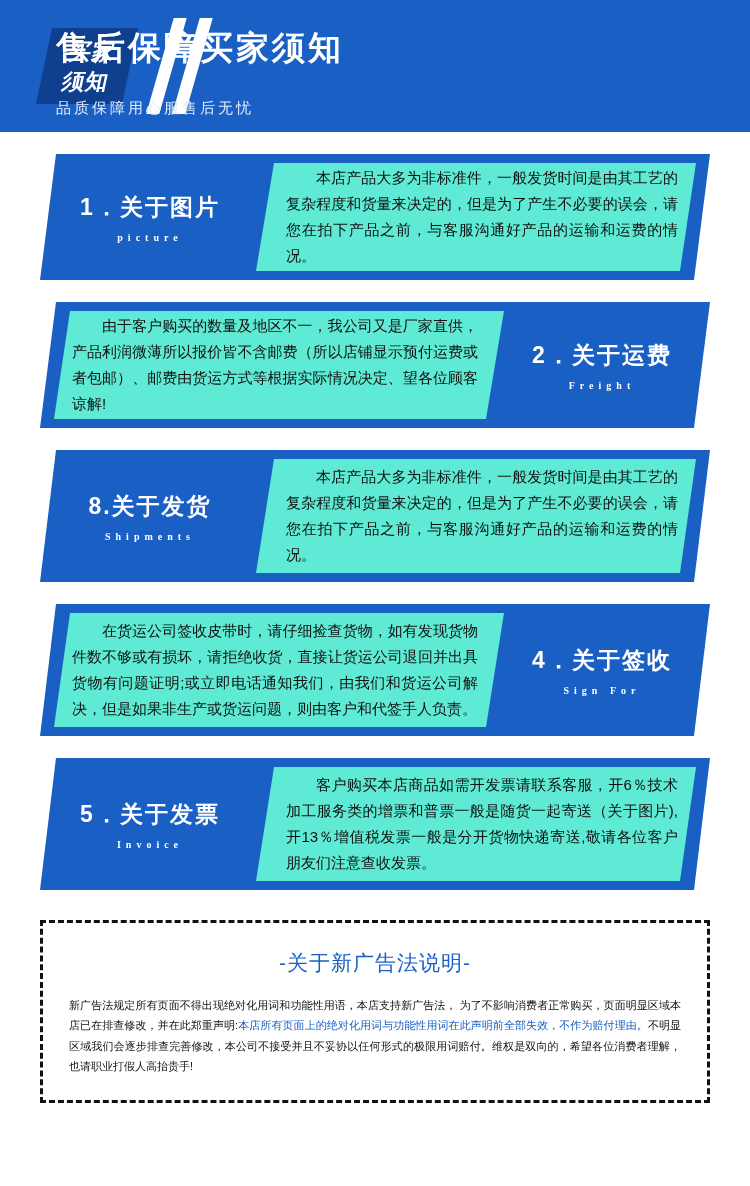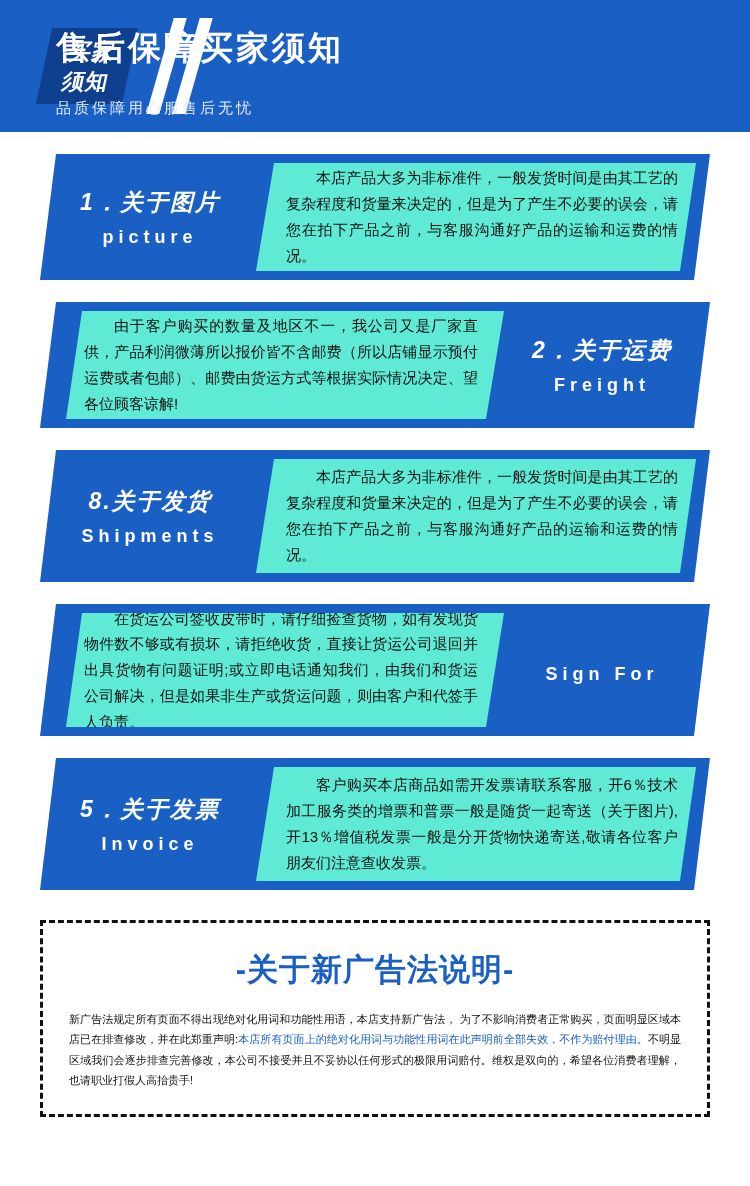--- a/index.html
+++ b/index.html
@@ -119,28 +119,28 @@
     z-index: 3;
     width: 200px;
   }
   .label.left  { left: 10px; }
   .label.right { right: 8px; }
   .label-title {
     font-size: 23px;
     font-weight: bold;
     letter-spacing: 2px;
     white-space: nowrap;
-    font-style: italic;
   }
   .label-en {
     margin-top: 9px;
-    font-size: 18px;
+    font-size: 10px;
     font-weight: bold;
     letter-spacing: 5px;
     white-space: nowrap;
+    font-family: Liberation Serif, serif;
   }
 
   
   .panel {
     position: absolute;
     top: 9px;
     bottom: 9px;
     background: #5eead4;
     box-sizing: border-box;
     padding: 12px 18px;
@@ -148,21 +148,21 @@
     align-items: center;
     z-index: 2;
   }
   .panel.to-right {
     left: 216px;
     right: 14px;
     clip-path: polygon(18px 0, 100% 0, calc(100% - 16px) 100%, 0 100%);
     padding-left: 30px;
   }
   .panel.to-left {
-    left: 26px;
+    left: 14px;
     right: 206px;
     clip-path: polygon(16px 0, 100% 0, calc(100% - 18px) 100%, 0 100%);
     padding-right: 26px;
   }
   .panel p {
     margin: 0;
     font-size: 15px;
     line-height: 1.72;
     color: #111111;
     text-align: justify;
@@ -174,22 +174,22 @@
   .notice {
     margin: 30px 40px 0 40px;
     border: 3px dashed #111111;
     box-sizing: border-box;
     width: 670px;
     padding: 26px 26px 24px 26px;
   }
   .notice-title {
     text-align: center;
     color: #1a5fc4;
-    font-size: 31px;
-    font-weight: bold;
+    font-size: 21px;
+    font-weight: normal;
     letter-spacing: 1px;
     margin-bottom: 18px;
   }
   .notice-body {
     font-size: 11px;
     line-height: 1.85;
     color: #111111;
     text-align: justify;
     text-justify: inter-ideograph;
     margin: 0;
@@ -246,20 +246,21 @@
         <div class="label-en">Shipments</div>
       </div>
       <div class="panel to-right">
         <p class="indent">本店产品大多为非标准件，一般发货时间是由其工艺的复杂程度和货量来决定的，但是为了产生不必要的误会，请您在拍下产品之前，与客服沟通好产品的运输和运费的情况。</p>
       </div>
     </div>
 
     <div class="section tall">
       <div class="bar"></div>
       <div class="label right">
+        <div class="label-title">4．关于签收</div>
         <div class="label-en">Sign For</div>
       </div>
       <div class="panel to-left">
         <p class="indent">在货运公司签收皮带时，请仔细捡查货物，如有发现货物件数不够或有损坏，请拒绝收货，直接让货运公司退回并出具货物有问题证明;或立即电话通知我们，由我们和货运公司解决，但是如果非生产或货运问题，则由客户和代签手人负责。</p>
       </div>
     </div>
 
     <div class="section tall">
       <div class="bar"></div>
       <div class="label left">

